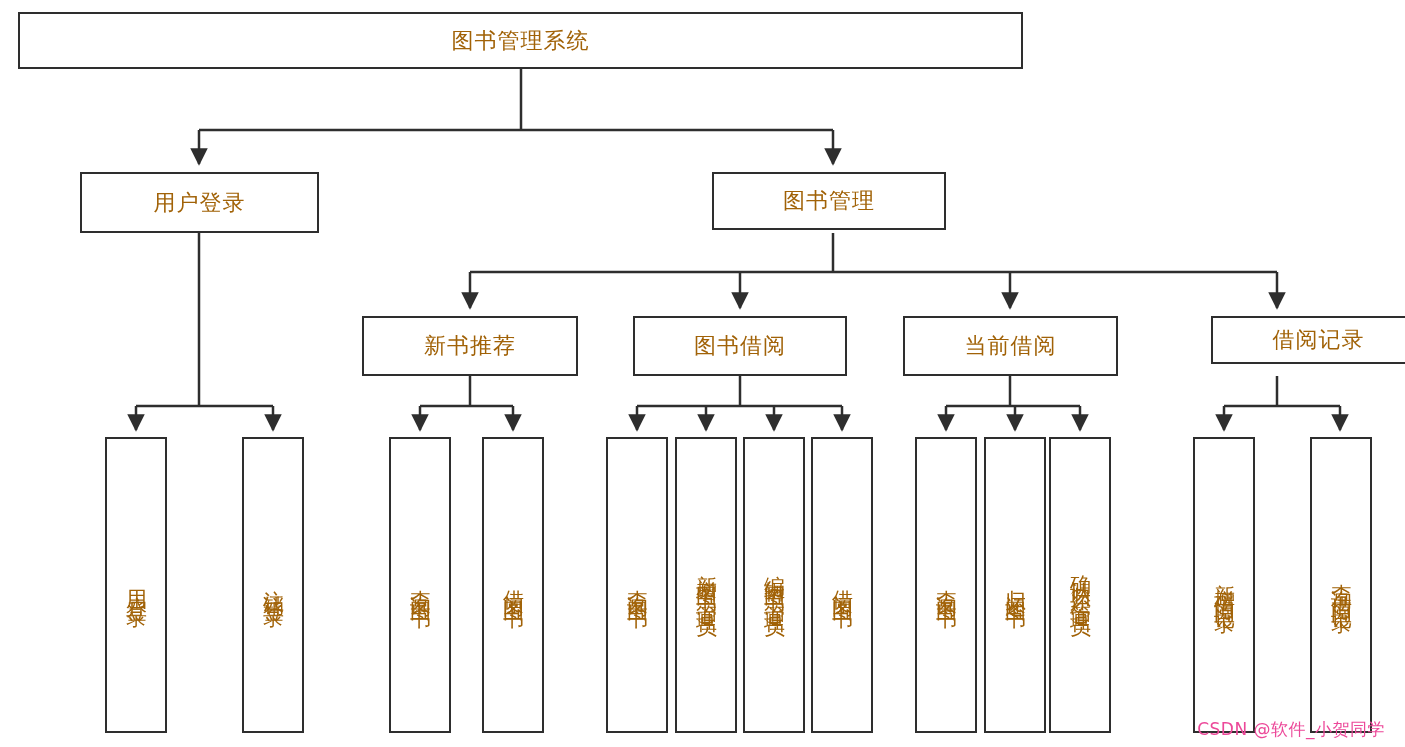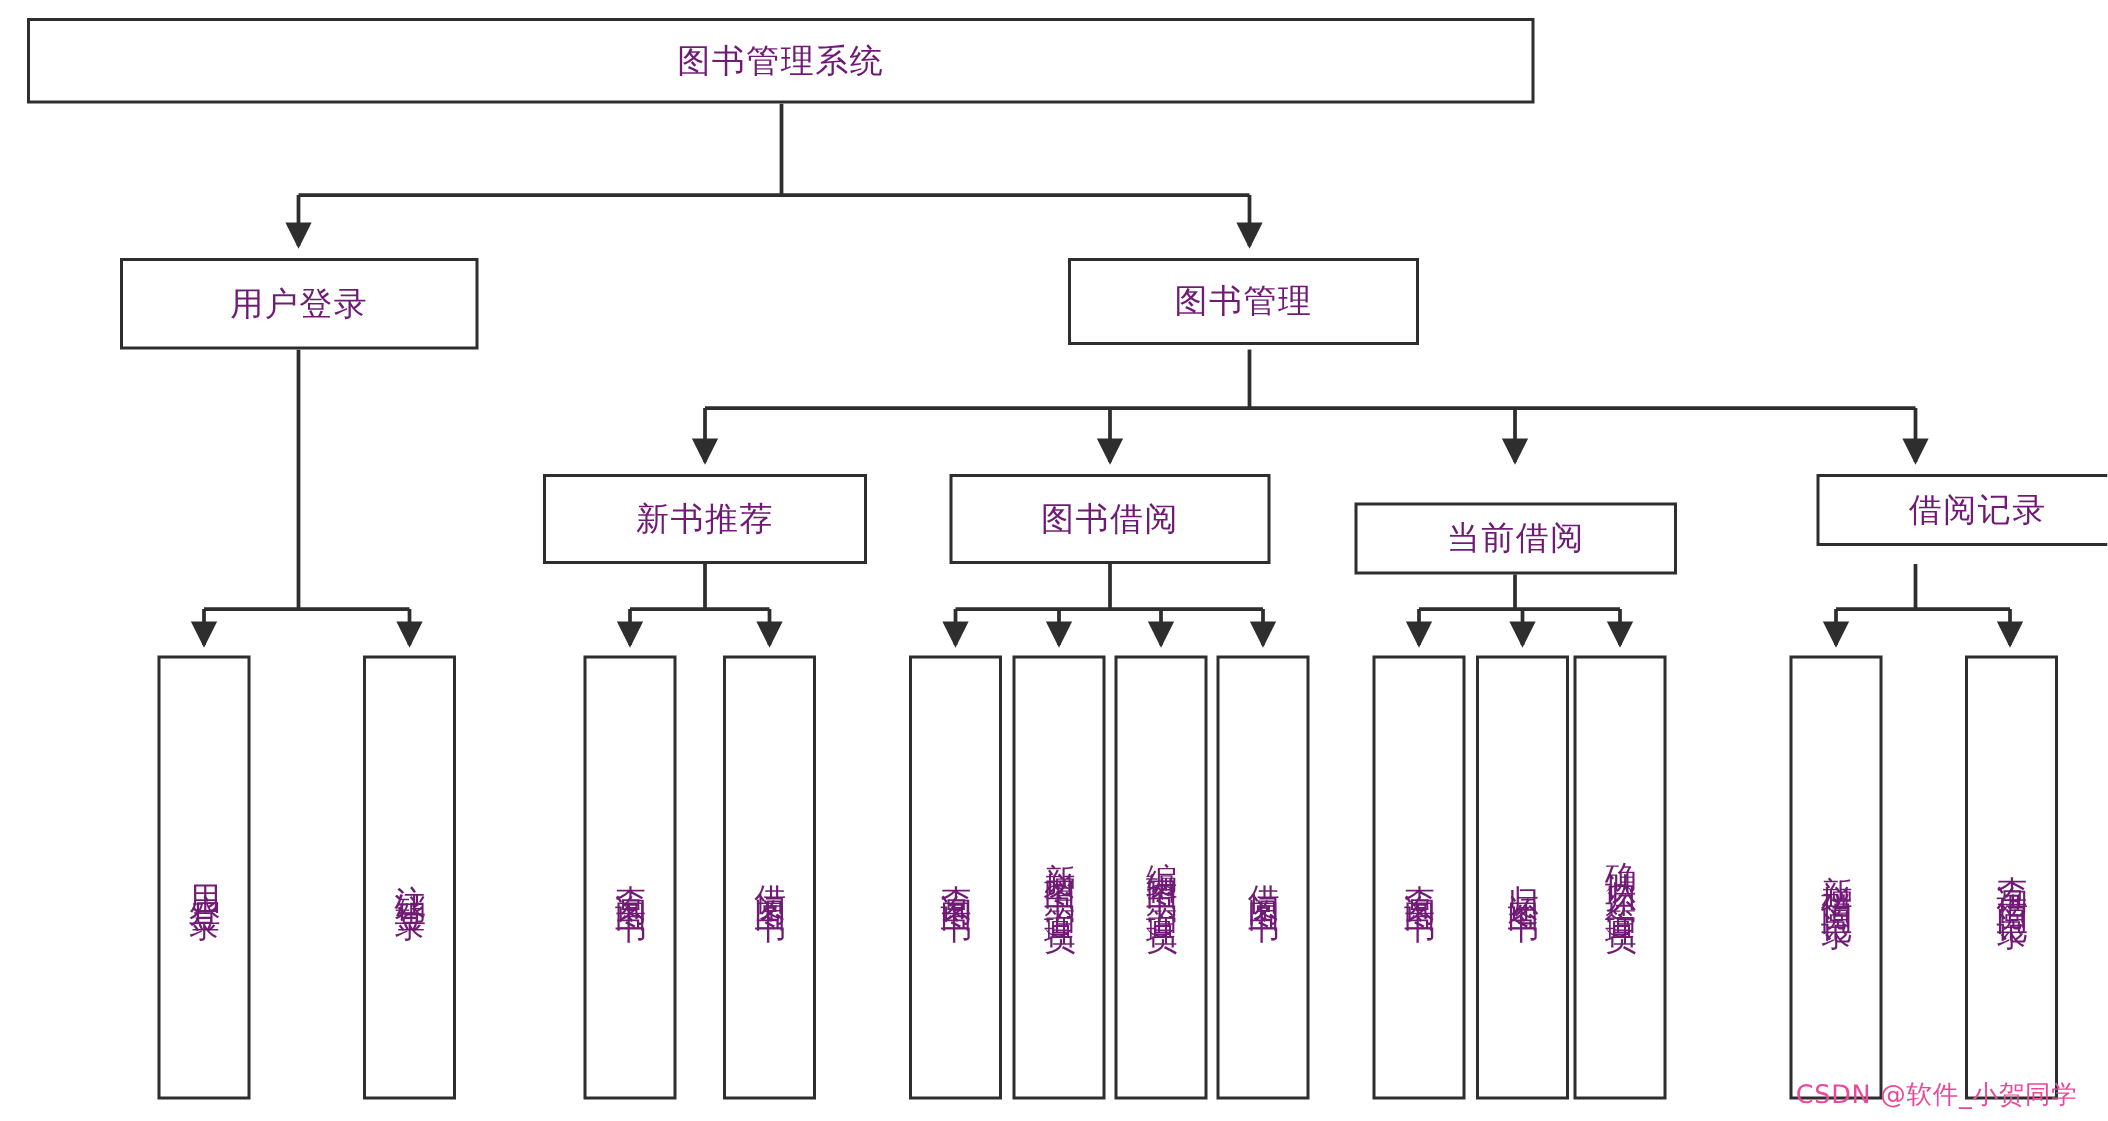--- a/index.html
+++ b/index.html
@@ -27,21 +27,21 @@
     pointer-events: none;
   }
   .node {
     position: absolute;
     box-sizing: border-box;
     border: 2px solid #2e2e2e;
     background: #ffffff;
     display: flex;
     align-items: center;
     justify-content: center;
-    color: #701a75;
+    color: #a16207;
     z-index: 2;
   }
   .node.horiz {
     font-size: 22px;
     letter-spacing: 1px;
     white-space: nowrap;
   }
   .node.vert {
     font-size: 21px;
     padding: 6px 0;
@@ -129,21 +129,21 @@
   <div class="node horiz" style="left:712px; top:172px; width:234px; height:58px;">
     <span>图书管理</span>
   </div>
 
   <div class="node horiz" style="left:362px; top:316px; width:216px; height:60px;font-family:Liberation Serif, serif;">
     <span>新书推荐</span>
   </div>
   <div class="node horiz" style="left:633px; top:316px; width:214px; height:60px;align-items:center;">
     <span>图书借阅</span>
   </div>
-  <div class="node horiz" style="left:903px; top:316px; width:215px; height:48px;margin-top:19px;">
+  <div class="node horiz" style="left:903px; top:316px; width:215px; height:60px;">
     <span>当前借阅</span>
   </div>
   <div class="node horiz" style="left:1171px; top:316px; width:215px; height:48px;margin-left:40px;">
     <span>借阅记录</span>
   </div>
 
   <div class="node vert" style="left:105px; top:437px; width:62px; height:296px;">
     <span class="vtext">用户登录</span>
   </div>
   <div class="node vert" style="left:242px; top:437px; width:62px; height:296px;">

